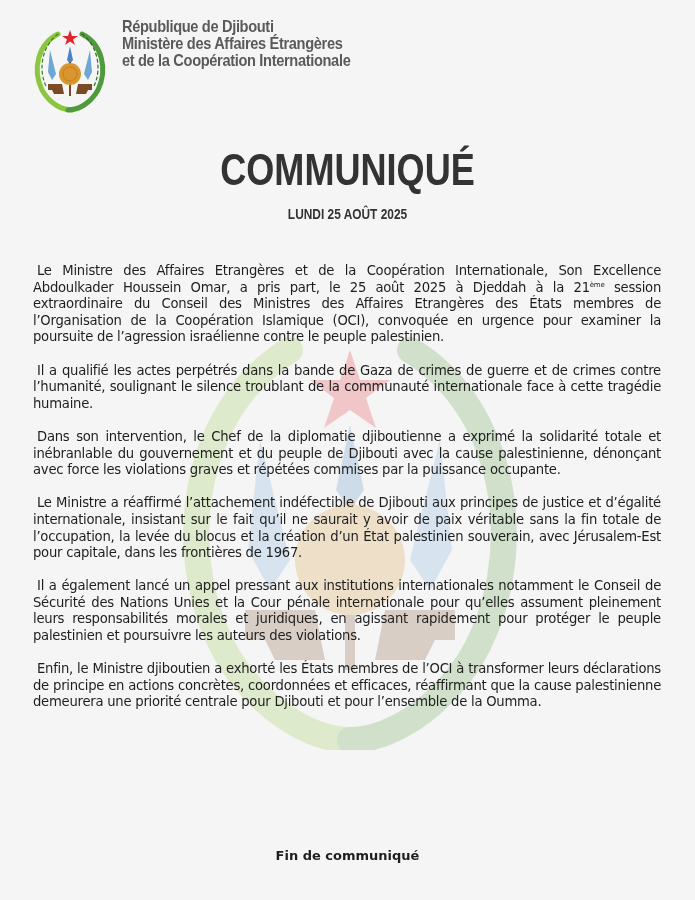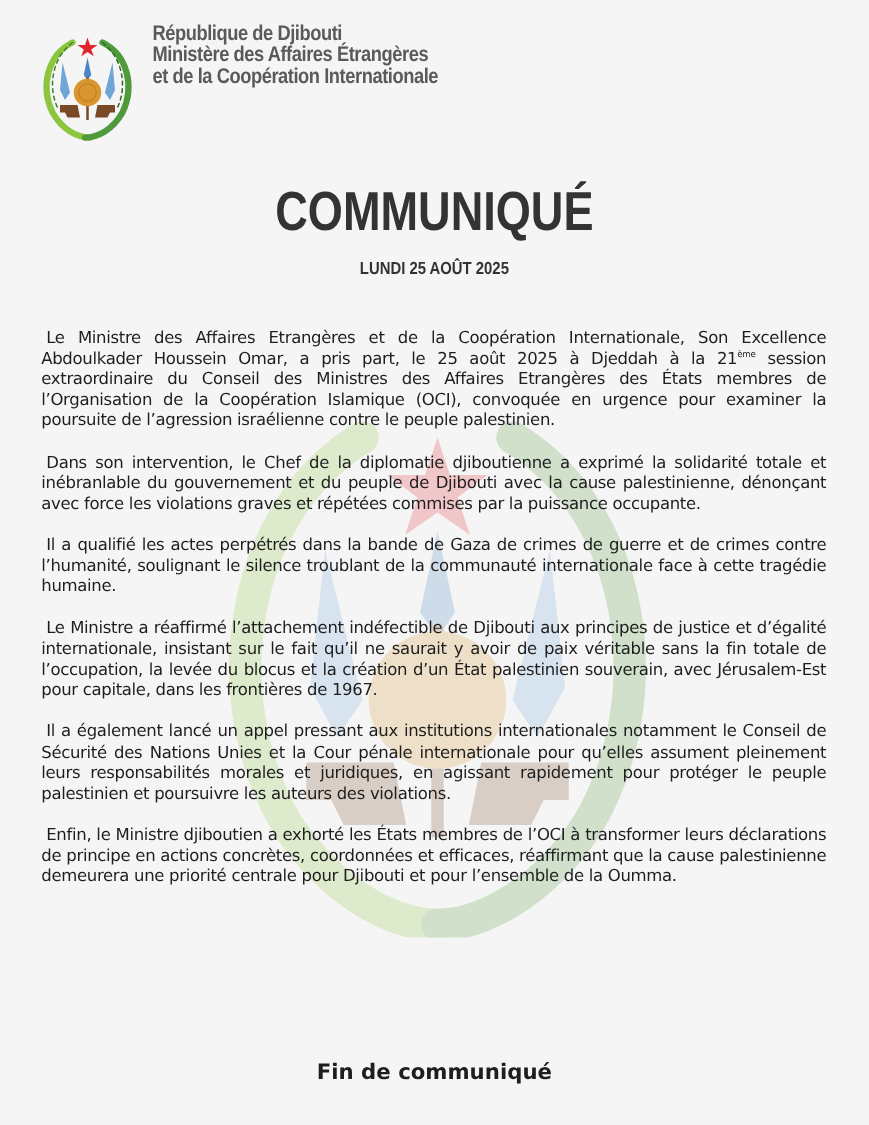--- a/index.html
+++ b/index.html
@@ -80,21 +80,21 @@
       text-indent: 4px;
     }
     .body-text sup { font-size: 7px; line-height: 0; }
     .closing {
       position: absolute;
       top: 848px;
       left: 0; right: 0;
       text-align: center;
       font-family: "DejaVu Sans", sans-serif;
       font-weight: bold;
-      font-size: 17px;
+      font-size: 13px;
       color: #1e1e1e;
     }
   </style>
 </head>
 <body>
 
 <div class="header">
   <svg class="logo" viewBox="0 0 84 90">
 
     <g fill="none" stroke-linecap="round">
@@ -137,20 +137,20 @@
   <polygon points="290,110 260,230 280,260 302,220" fill="#6fa6d6"></polygon>
   <polygon points="200,95 214,160 200,180 186,160" fill="#4a86c5"></polygon>
   <rect x="195" y="170" width="10" height="170" fill="#7a4a26"></rect>
   <circle cx="200" cy="230" r="55" fill="#d9962f"></circle>
   <path d="M95 280 L165 280 L175 330 L125 330 L115 310 L95 310 Z" fill="#7a4a26"></path>
   <path d="M305 280 L235 280 L225 330 L275 330 L285 310 L305 310 Z" fill="#7a4a26"></path>
 </svg>
 
 <div class="body-text">
   <p><span>Le Ministre des Affaires Etrangères et de la Coopération Internationale, Son Excellence Abdoulkader Houssein Omar, a pris part, le 25 août 2025 à Djeddah à la 21</span><sup>ème</sup><span> session extraordinaire du Conseil des Ministres des Affaires Etrangères des États membres de l’Organisation de la Coopération Islamique (OCI), convoquée en urgence pour examiner la poursuite de l’agression israélienne contre le peuple palestinien.</span></p>
+  <p>Il a qualifié les actes perpétrés dans la bande de Gaza de crimes de guerre et de crimes contre l’humanité, soulignant le silence troublant de la communauté internationale face à cette tragédie humaine.</p>
   <p>Dans son intervention, le Chef de la diplomatie djiboutienne a exprimé la solidarité totale et inébranlable du gouvernement et du peuple de Djibouti avec la cause palestinienne, dénonçant avec force les violations graves et répétées commises par la puissance occupante.</p>
-  <p>Il a qualifié les actes perpétrés dans la bande de Gaza de crimes de guerre et de crimes contre l’humanité, soulignant le silence troublant de la communauté internationale face à cette tragédie humaine.</p>
   <p>Le Ministre a réaffirmé l’attachement indéfectible de Djibouti aux principes de justice et d’égalité internationale, insistant sur le fait qu’il ne saurait y avoir de paix véritable sans la fin totale de l’occupation, la levée du blocus et la création d’un État palestinien souverain, avec Jérusalem-Est pour capitale, dans les frontières de 1967.</p>
   <p>Il a également lancé un appel pressant aux institutions internationales notamment le Conseil de Sécurité des Nations Unies et la Cour pénale internationale pour qu’elles assument pleinement leurs responsabilités morales et juridiques, en agissant rapidement pour protéger le peuple palestinien et poursuivre les auteurs des violations.</p>
   <p>Enfin, le Ministre djiboutien a exhorté les États membres de l’OCI à transformer leurs déclarations de principe en actions concrètes, coordonnées et efficaces, réaffirmant que la cause palestinienne demeurera une priorité centrale pour Djibouti et pour l’ensemble de la Oumma.</p>
 </div>
 
 <div class="closing">Fin de communiqué</div>
 
 </body></html>

